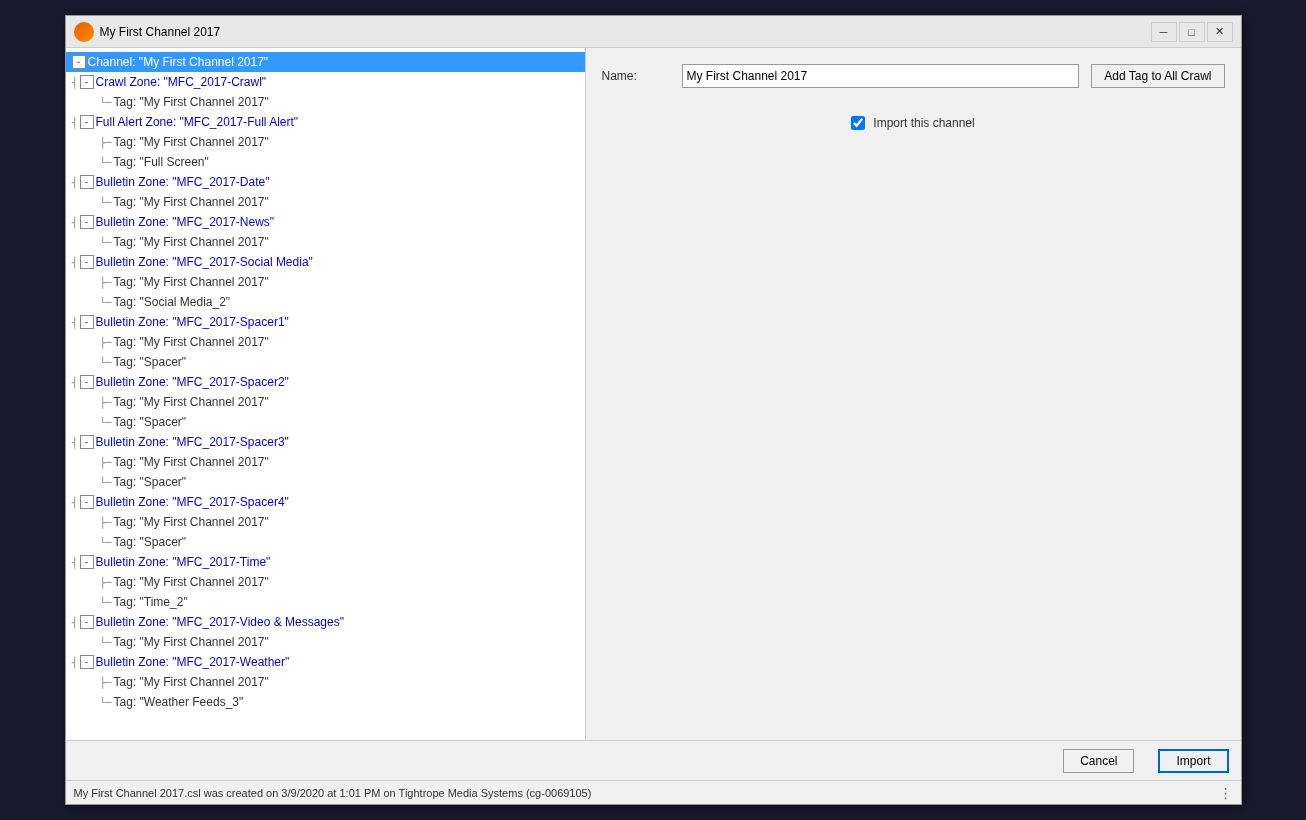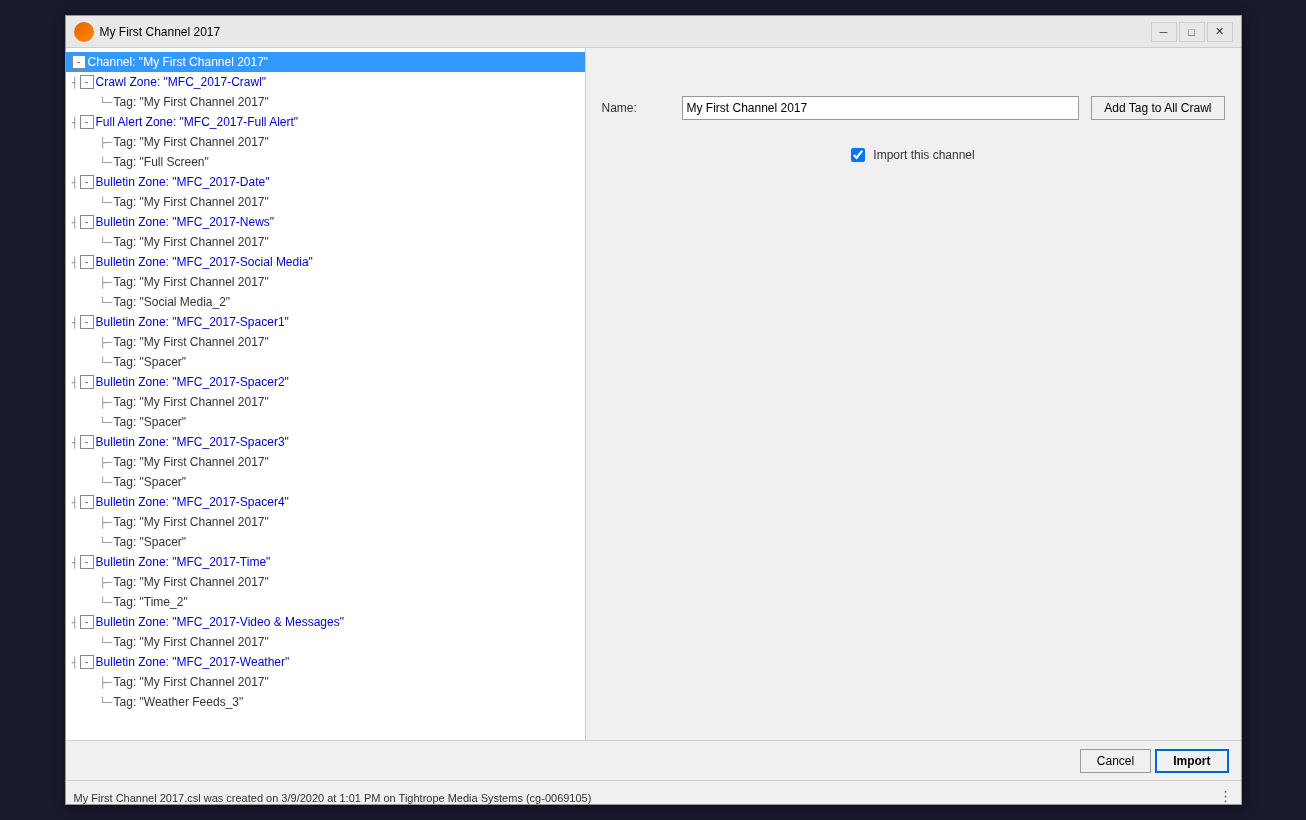--- a/index.html
+++ b/index.html
@@ -145,21 +145,20 @@
       background: #f0f0f0;
       padding: 16px;
       display: flex;
       flex-direction: column;
     }
 
     .form-row {
       display: flex;
       align-items: center;
       margin-bottom: 12px;
-      margin-top: 32px;
     }
 
     .form-label {
       width: 80px;
       font-size: 12px;
       color: #333;
     }
 
     .form-input {
       flex: 1;
@@ -199,57 +198,57 @@
       color: #333;
     }
 
     .spacer { flex: 1; }
 
     .statusbar {
       height: 24px;
       background: #f0f0f0;
       border-top: 1px solid #ccc;
       display: flex;
-      align-items: flex-end;
+      align-items: center;
       padding: 0 8px;
       font-size: 11px;
       color: #333;
     }
 
     .statusbar-right {
       margin-left: auto;
       font-size: 14px;
       color: #666;
     }
 
     .dialog-footer {
       height: 40px;
       background: #f0f0f0;
       border-top: 1px solid #ccc;
       display: flex;
       align-items: center;
       justify-content: flex-end;
       padding: 0 12px;
-      gap: 4px;
+      gap: 24px;
     }
 
     .footer-btn {
       height: 24px;
       min-width: 70px;
       padding: 0 16px;
       background: #f0f0f0;
       border: 1px solid #999;
       cursor: pointer;
       font-size: 12px;
     }
 
     .footer-btn.primary {
       background: #f0f0f0;
       border: 2px solid #0066cc;
-      font-weight: 700;
+      font-weight: 400;
     }
   </style>
 </head>
 <body>
 
 <div class="window">
 
   <div class="titlebar">
     <div class="titlebar-icon"></div>
     <span class="titlebar-title">My First Channel 2017</span>

